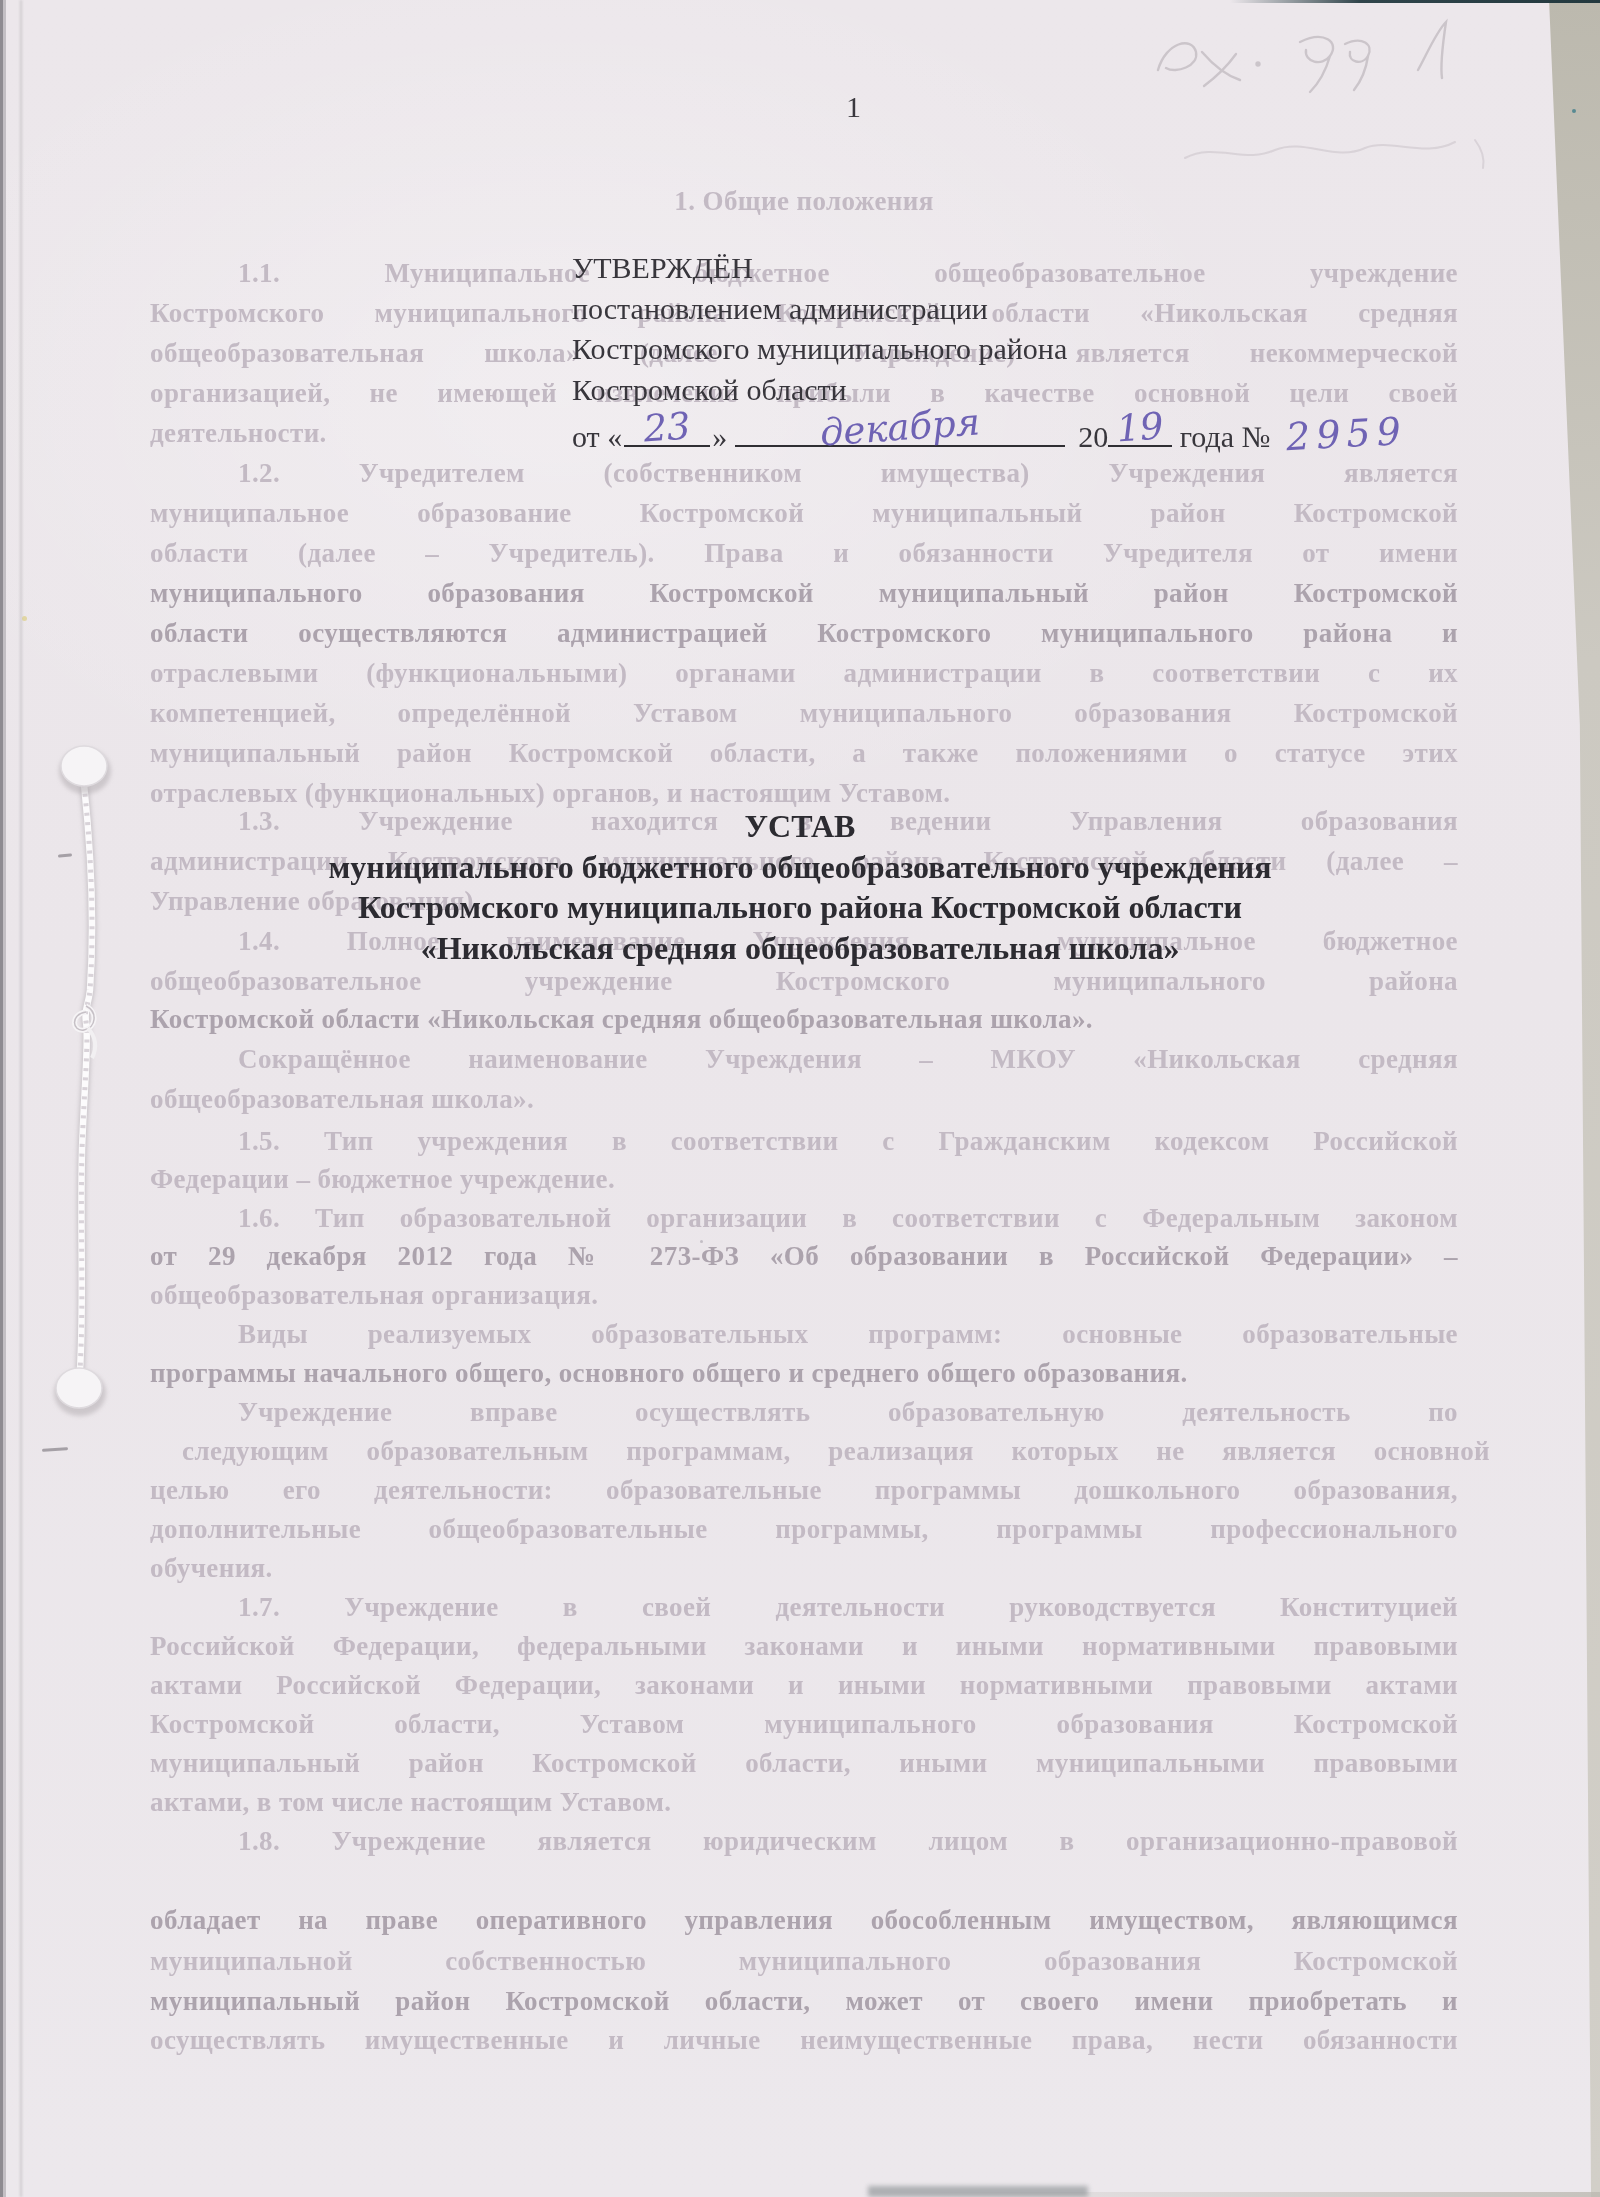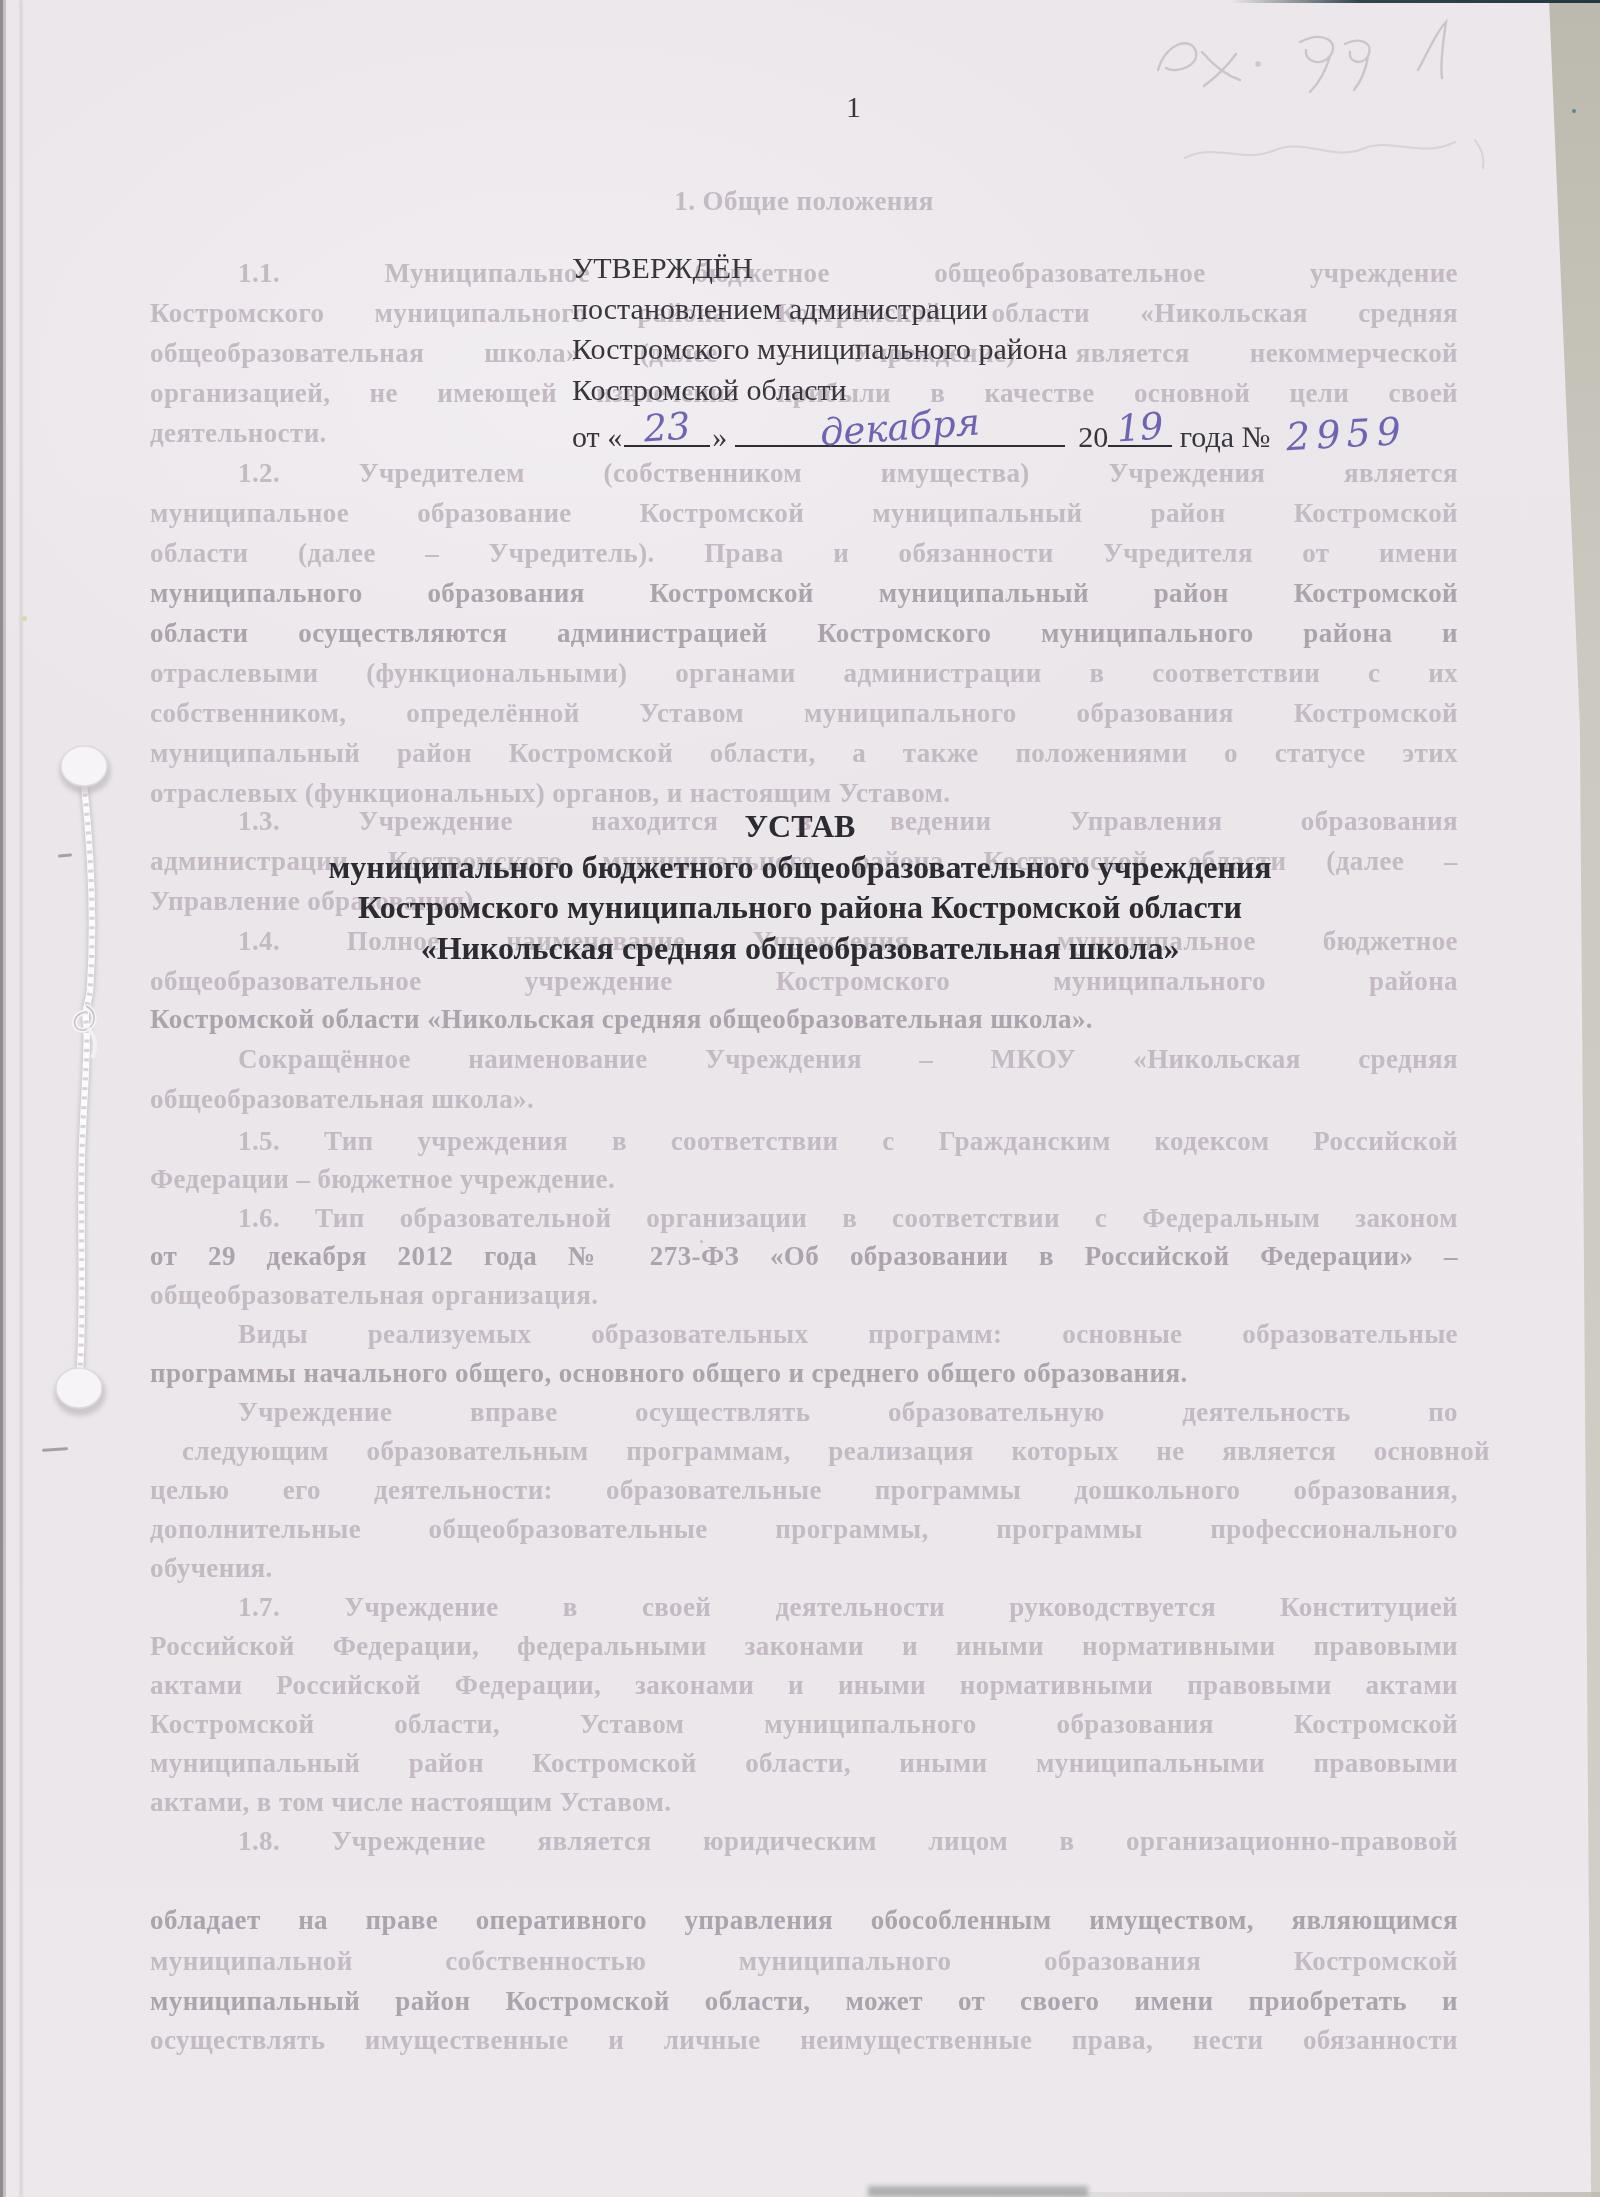--- a/index.html
+++ b/index.html
@@ -85,21 +85,21 @@
       <div class="bleed-line j" style="top: 298px;">Костромского муниципального района Костромской области «Никольская средняя</div>
       <div class="bleed-line j" style="top: 338px;">общеобразовательная школа» (далее – Учреждение) является некоммерческой</div>
       <div class="bleed-line j" style="top: 378px;">организацией, не имеющей извлечение прибыли в качестве основной цели своей</div>
       <div class="bleed-line e" style="top: 418px;">деятельности.</div>
       <div class="bleed-line f" style="top: 458px;">1.2. Учредителем (собственником имущества) Учреждения является</div>
       <div class="bleed-line j" style="top: 498px;">муниципальное образование Костромской муниципальный район Костромской</div>
       <div class="bleed-line j" style="top: 538px;">области (далее – Учредитель). Права и обязанности Учредителя от имени</div>
       <div class="bleed-line j dark" style="top: 578px;">муниципального образования Костромской муниципальный район Костромской</div>
       <div class="bleed-line j" style="top: 658px;">отраслевыми (функциональными) органами администрации в соответствии с их</div>
       <div class="bleed-line j dark" style="top: 618px;">области осуществляются администрацией Костромского муниципального района и</div>
-      <div class="bleed-line j" style="top: 698px;">собственником, определённой Уставом муниципального образования Костромской</div>
+      <div class="bleed-line j" style="top: 698px;">компетенцией, определённой Уставом муниципального образования Костромской</div>
       <div class="bleed-line j" style="top: 738px;">муниципальный район Костромской области, а также положениями о статусе этих</div>
       <div class="bleed-line e" style="top: 778px;">отраслевых (функциональных) органов, и настоящим Уставом.</div>
       <div class="bleed-line f" style="top: 806px;">1.3. Учреждение находится в ведении Управления образования</div>
       <div class="bleed-line j" style="top: 846px;">администрации Костромского муниципального района Костромской области (далее –</div>
       <div class="bleed-line e" style="top: 886px;">Управление образования).</div>
       <div class="bleed-line f" style="top: 926px;">1.4. Полное наименование Учреждения – муниципальное бюджетное</div>
       <div class="bleed-line j" style="top: 966px;">общеобразовательное учреждение Костромского муниципального района</div>
       <div class="bleed-line e dark" style="top: 1004px;">Костромской области «Никольская средняя общеобразовательная школа».</div>
       <div class="bleed-line f" style="top: 1044px;">Сокращённое наименование Учреждения – МКОУ «Никольская средняя</div>
       <div class="bleed-line e" style="top: 1084px;">общеобразовательная школа».</div>

